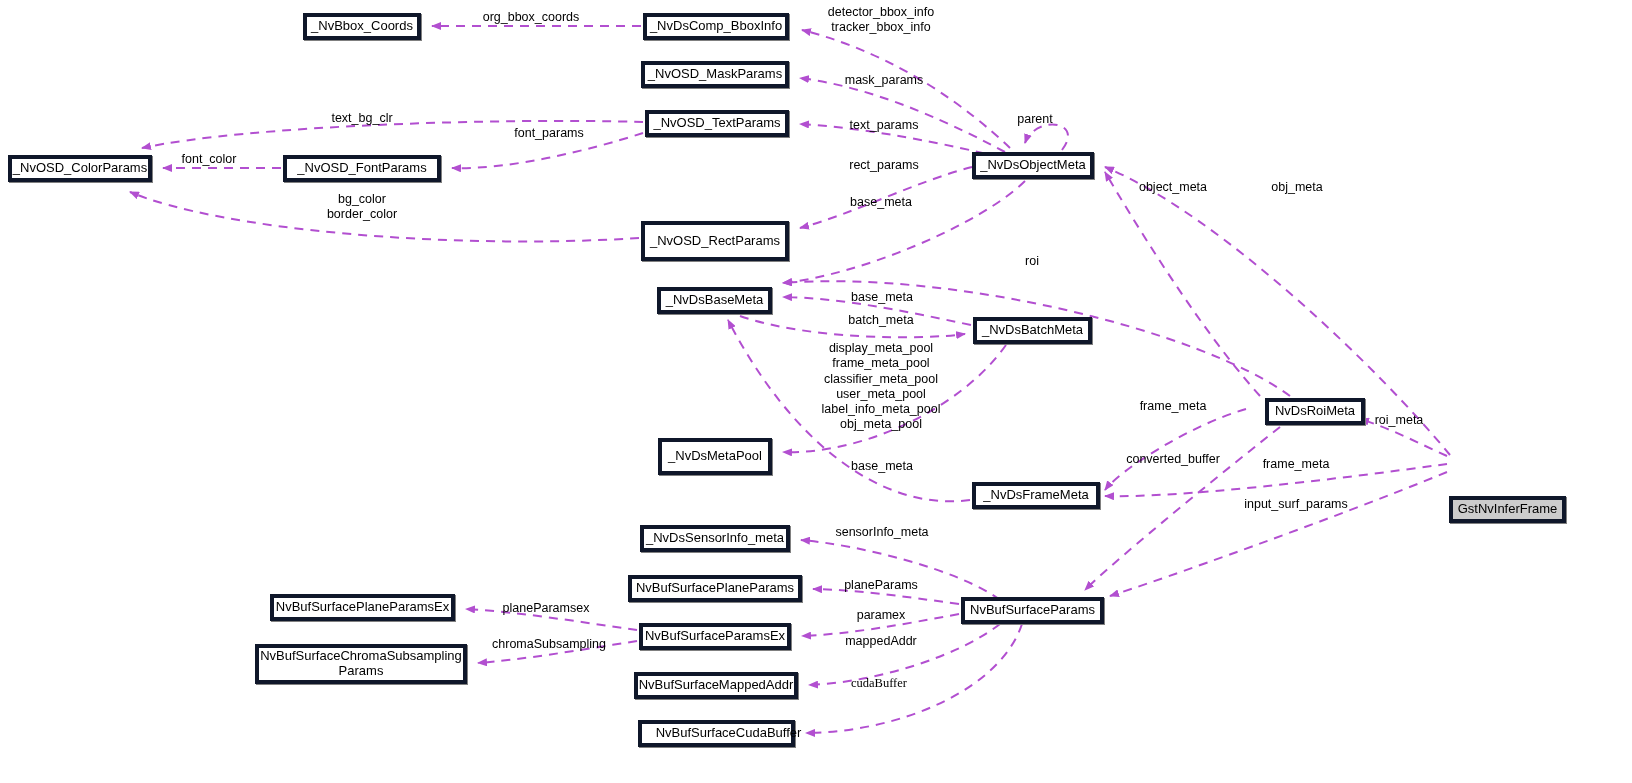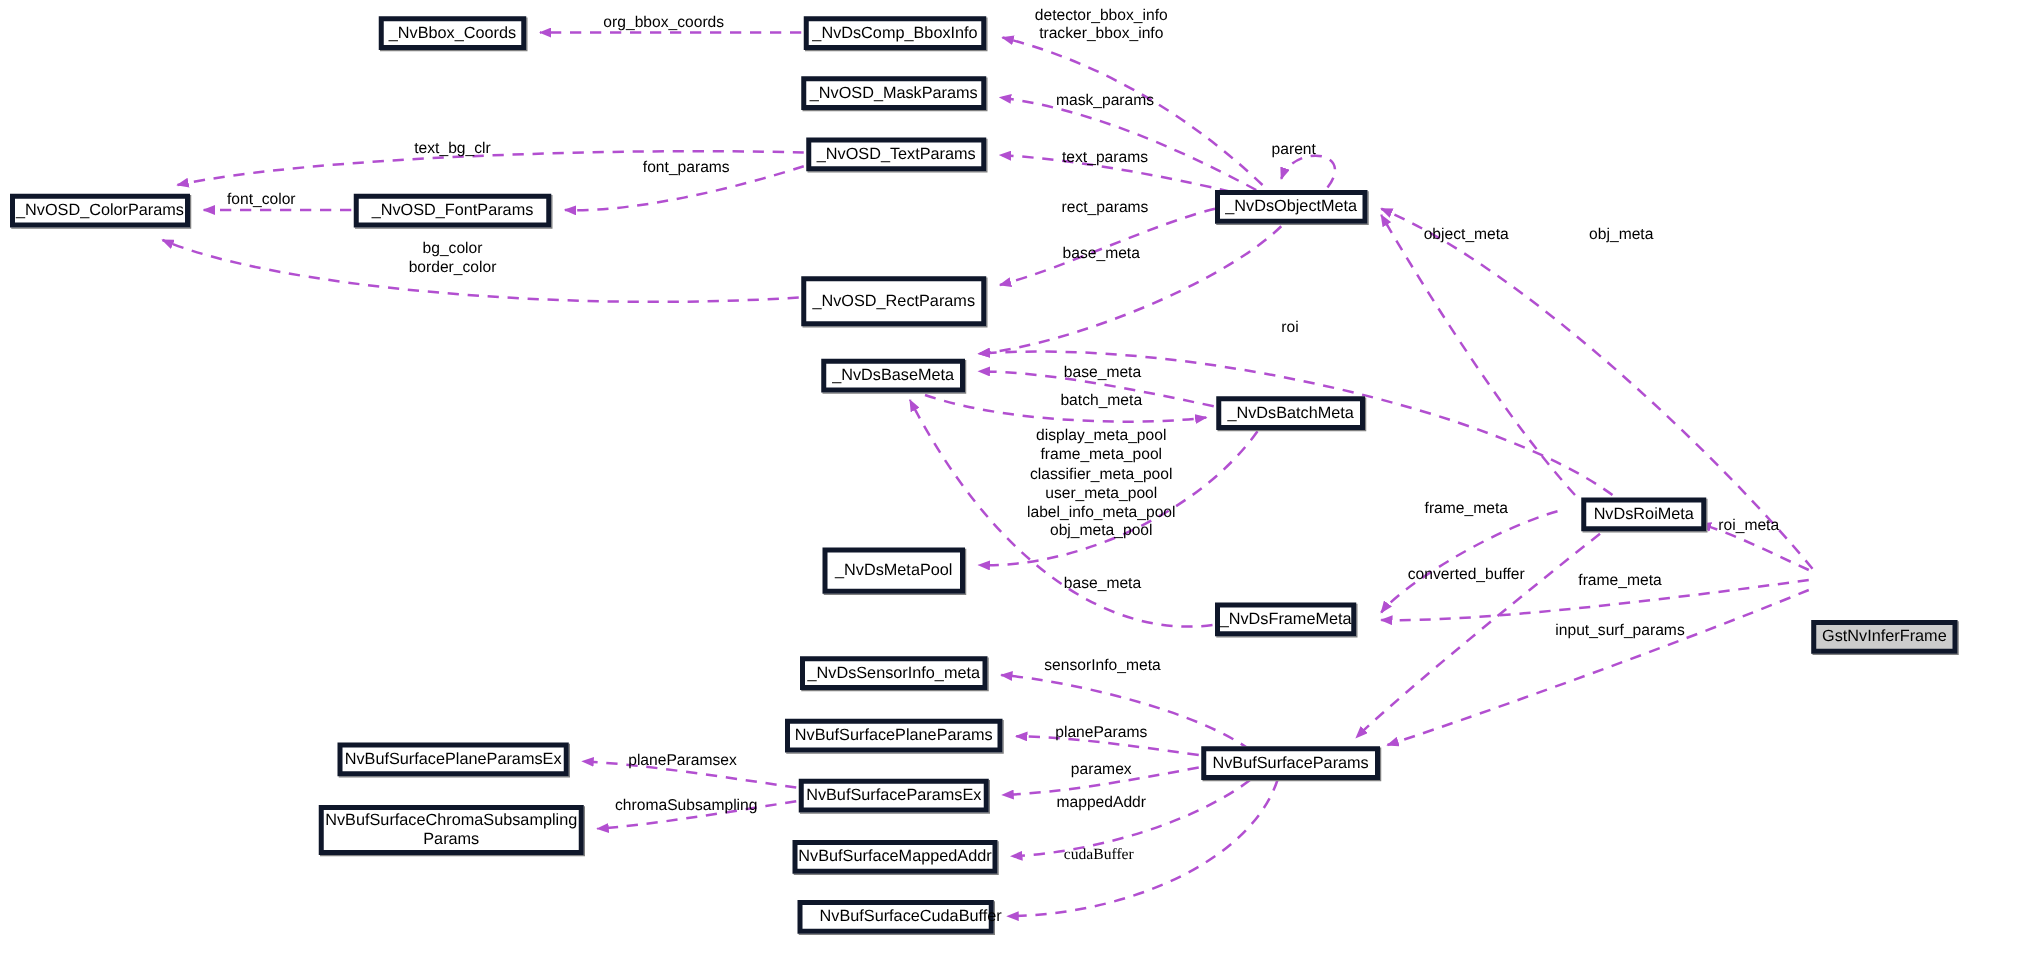--- a/index.html
+++ b/index.html
@@ -136,21 +136,21 @@
       <div class="node" style="left: 645px; top: 110px; width: 144px; height: 27px;">_NvOSD_TextParams</div>
       <div class="node" style="left: 8px; top: 155px; width: 144px; height: 27px;">_NvOSD_ColorParams</div>
       <div class="node" style="left: 283px; top: 155px; width: 158px; height: 27px;">_NvOSD_FontParams</div>
       <div class="node" style="left: 972px; top: 152px; width: 122px; height: 27px;">_NvDsObjectMeta</div>
       <div class="node" style="left: 641px; top: 221px; width: 148px; height: 40px;">_NvOSD_RectParams</div>
       <div class="node" style="left: 657px; top: 287px; width: 115px; height: 27px;">_NvDsBaseMeta</div>
       <div class="node" style="left: 973px; top: 317px; width: 119px; height: 27px;">_NvDsBatchMeta</div>
       <div class="node" style="left: 1248px; top: 398px; width: 100px; height: 27px; margin-left: 17px;">NvDsRoiMeta</div>
       <div class="node" style="left: 658px; top: 438px; width: 114px; height: 37px;">_NvDsMetaPool</div>
       <div class="node highlight" style="left: 1449px; top: 452px; width: 117px; height: 27px; margin-top: 44px;">GstNvInferFrame</div>
-      <div class="node" style="left: 972px; top: 482px; width: 113px; height: 27px;">_NvDsFrameMeta</div>
+      <div class="node" style="left: 972px; top: 482px; width: 128px; height: 27px;">_NvDsFrameMeta</div>
       <div class="node" style="left: 640px; top: 525px; width: 150px; height: 27px;">_NvDsSensorInfo_meta</div>
       <div class="node" style="left: 628px; top: 575px; width: 174px; height: 27px;">NvBufSurfacePlaneParams</div>
       <div class="node" style="left: 270px; top: 594px; width: 185px; height: 27px;">NvBufSurfacePlaneParamsEx</div>
       <div class="node" style="left: 961px; top: 597px; width: 143px; height: 27px;">NvBufSurfaceParams</div>
       <div class="node" style="left: 639px; top: 623px; width: 152px; height: 27px;">NvBufSurfaceParamsEx</div>
       <div class="node" style="left: 255px; top: 644px; width: 212px; height: 40px;">NvBufSurfaceChromaSubsampling
 Params</div>
       <div class="node" style="left: 634px; top: 672px; width: 164px; height: 27px;">NvBufSurfaceMappedAddr</div>
       <div class="node" style="left: 638px; top: 720px; width: 157px; height: 27px; padding-left: 28px;">NvBufSurfaceCudaBuffer</div>
     </div>

